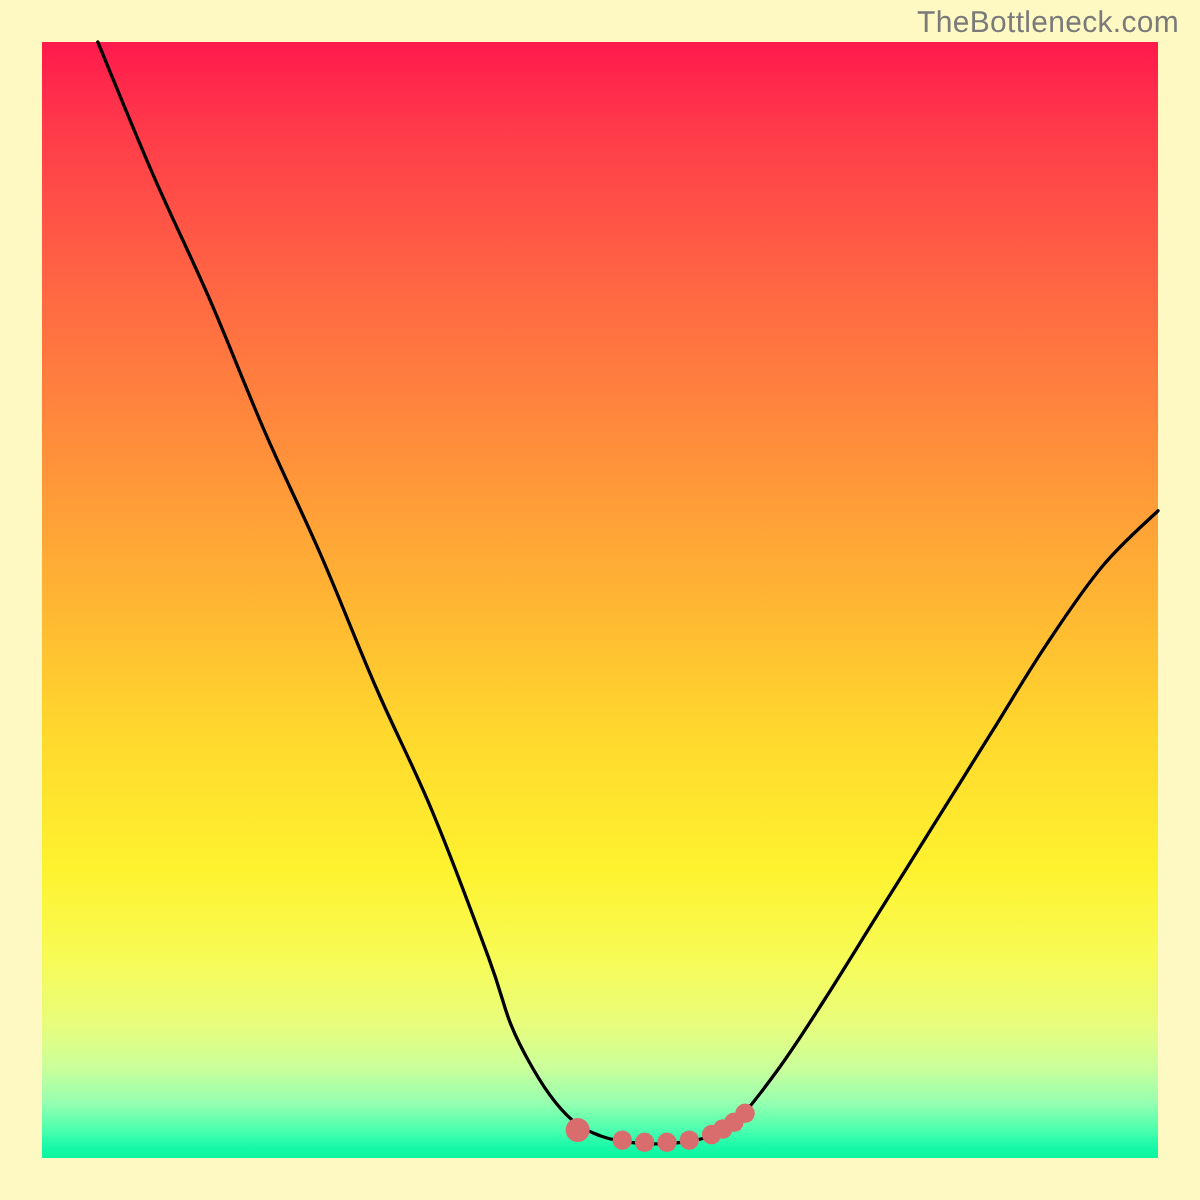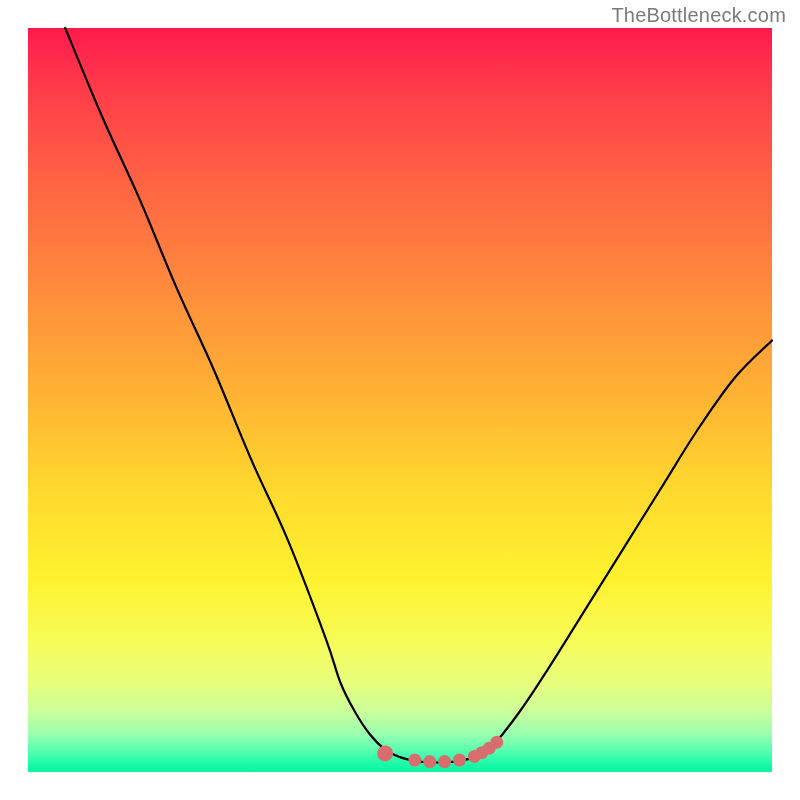--- a/index.html
+++ b/index.html
@@ -10,21 +10,21 @@
     background: #000;
     overflow: hidden;
     font-family: Arial, Helvetica, sans-serif;
   }
   .frame {
     position: absolute;
     left: 0;
     top: 0;
     width: 800px;
     height: 800px;
-    background: #ffffff;
+    background: #fef9c3;
   }
   .plot-area {
     position: absolute;
     left: 28px;
     top: 28px;
     width: 744px;
     height: 744px;
     
     background: linear-gradient(
       to bottom,

